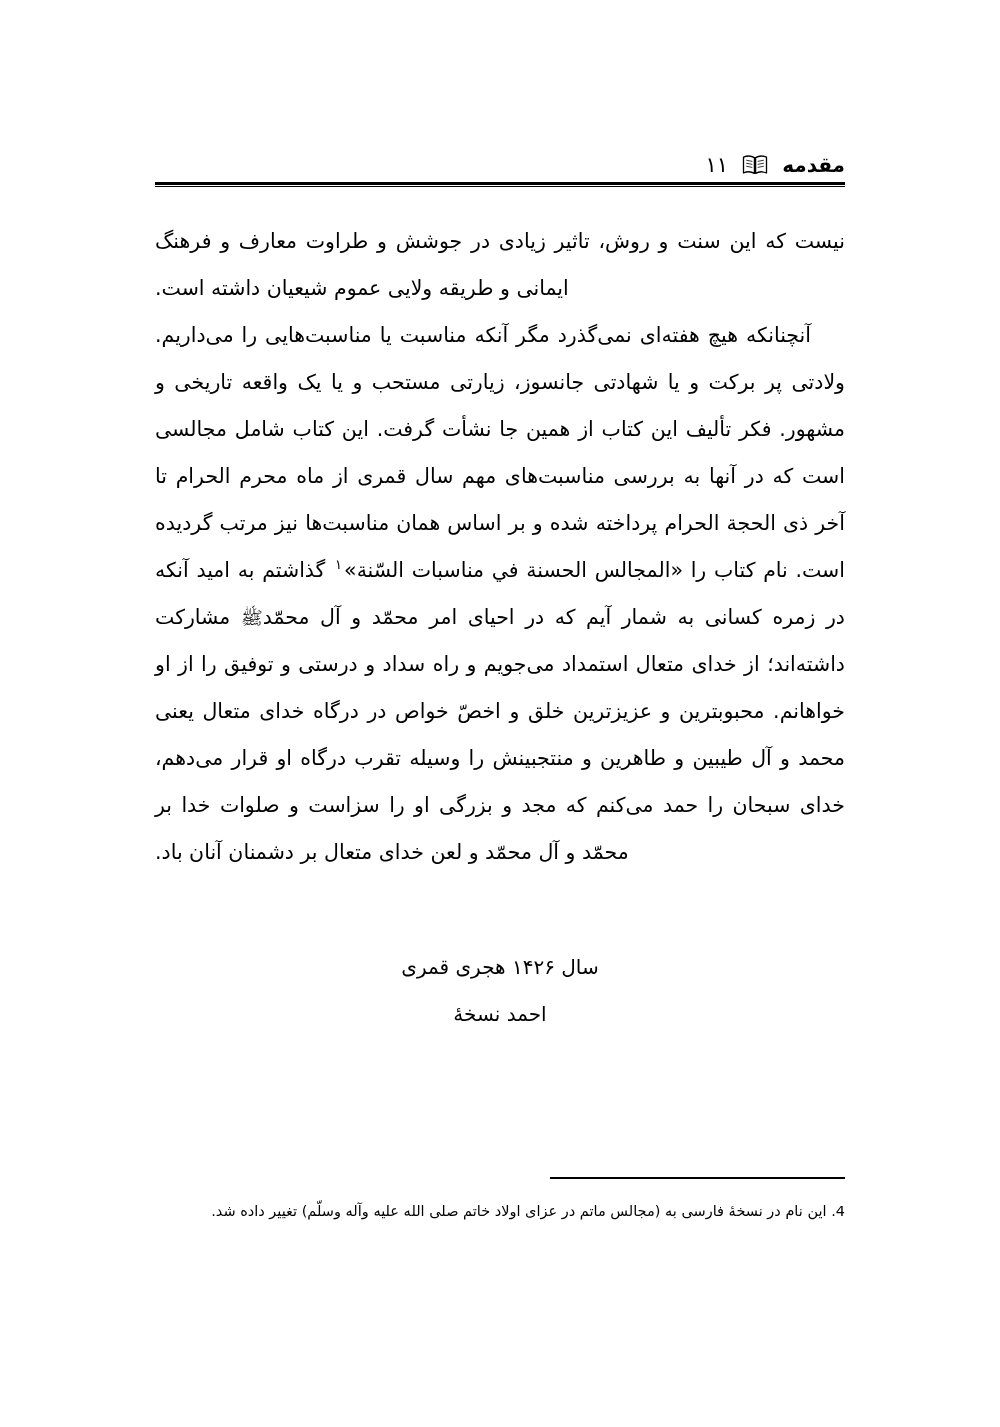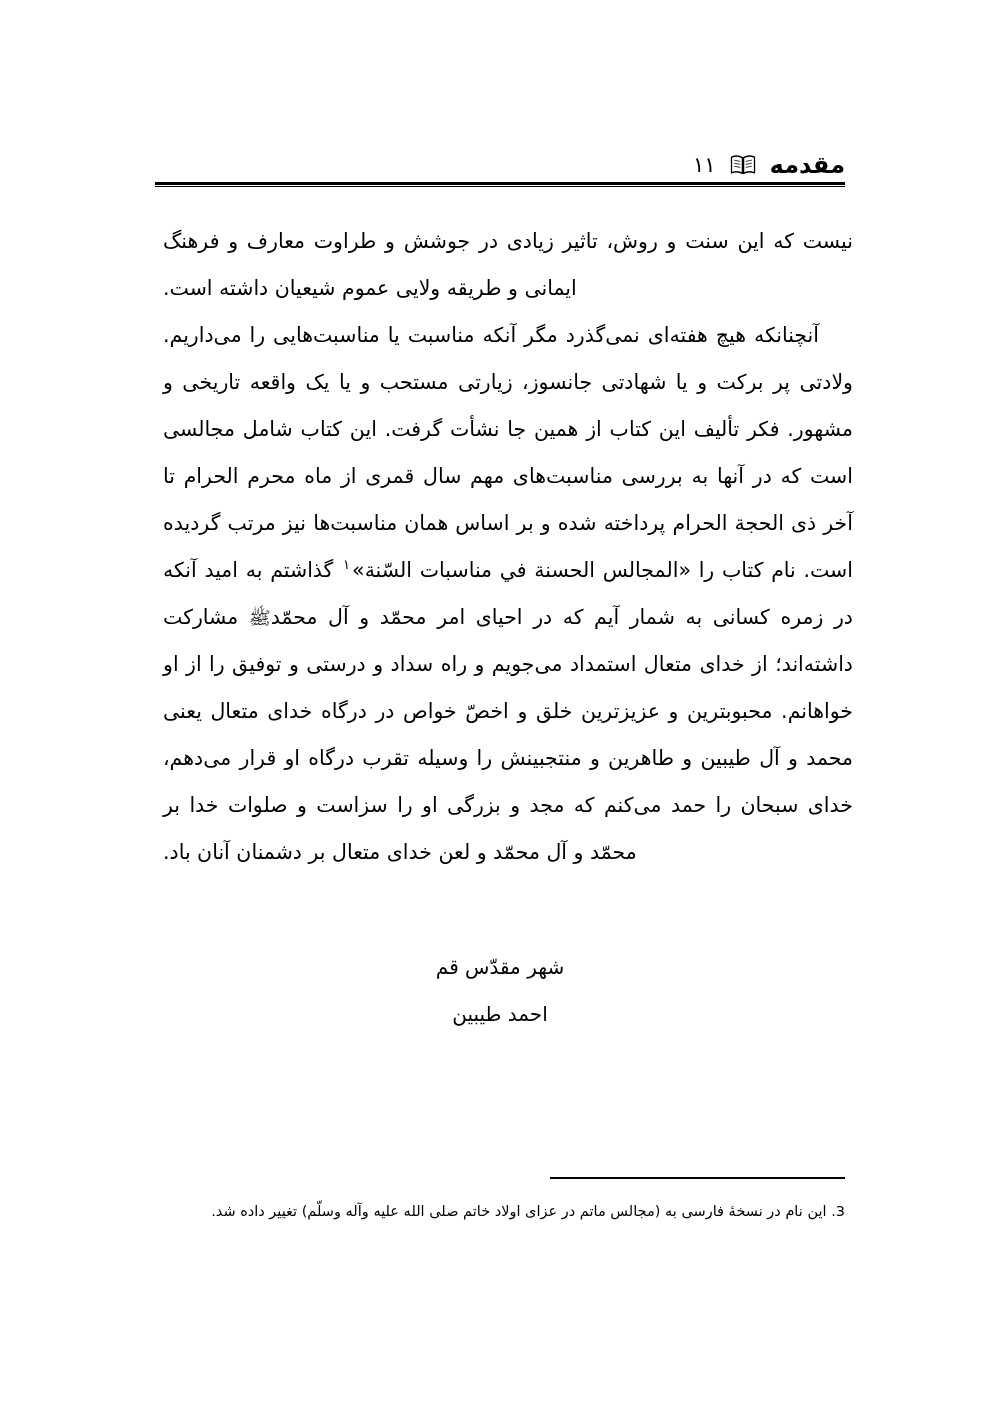--- a/index.html
+++ b/index.html
@@ -30,21 +30,21 @@
     height: 34px;
     display: flex;
     flex-direction: row;
     align-items: center;
     justify-content: flex-start;
     gap: 14px;
     direction: rtl;
   }
 
   .header-title {
-    font-size: 24px;
+    font-size: 20px;
     font-weight: bold;
     letter-spacing: 0.5px;
     line-height: 1;
     white-space: nowrap;
   }
 
   .header-icon {
     display: inline-flex;
     align-items: center;
     justify-content: center;
@@ -83,21 +83,21 @@
   .header-rule .rule-thin {
     width: 100%;
     height: 1px;
     background: #000000;
   }
 
   
   .body-block {
     position: absolute;
     top: 218px;
-    right: 147px;
+    right: 155px;
     width: 690px;
     direction: rtl;
     text-align: justify;
     text-justify: inter-word;
   }
 
   .para {
     margin: 0;
     font-size: 20.5px;
     line-height: 47px;
@@ -202,23 +202,23 @@
   <div class="body-block">
 
     <p class="para">نیست که این سنت و روش، تاثیر زیادی در جوشش و طراوت معارف و فرهنگ ایمانی و طریقه ولایی عموم شیعیان داشته است.</p>
 
     <p class="para indented">
       <span>آنچنانکه هیچ هفته‌ای نمی‌گذرد مگر آنکه مناسبت یا مناسبت‌هایی را می‌داریم. ولادتی پر برکت و یا شهادتی جانسوز، زیارتی مستحب و یا یک واقعه تاریخی و مشهور. فکر تألیف این کتاب از همین جا نشأت گرفت. این کتاب شامل مجالسی است که در آنها به بررسی مناسبت‌های مهم سال قمری از ماه محرم الحرام تا آخر ذی الحجة الحرام پرداخته شده و بر اساس همان مناسبت‌ها نیز مرتب گردیده است. نام کتاب را «</span><span class="book-title">المجالس الحسنة في مناسبات السّنة</span><span>»</span><sup class="fn-ref">١</sup><span> گذاشتم به امید آنکه در زمره کسانی به شمار آیم که در احیای امر محمّد و آل محمّد</span><span class="honorific">ﷺ</span><span> مشارکت داشته‌اند؛ از خدای متعال استمداد می‌جویم و راه سداد و درستی و توفیق را از او خواهانم. محبوبترین و عزیزترین خلق و اخصّ خواص در درگاه خدای متعال یعنی محمد و آل طیبین و طاهرین و منتجبینش را وسیله تقرب درگاه او قرار می‌دهم، خدای سبحان را حمد می‌کنم که مجد و بزرگی او را سزاست و صلوات خدا بر محمّد و آل محمّد و لعن خدای متعال بر دشمنان آنان باد.</span>
     </p>
   </div>
 
   <div class="signature">
-    <div class="signature-line">شهر مقدّس قم</div>
-    <div class="signature-line">احمد طیبین</div>
+    <div class="signature-line">سال ۱۴۲۶ هجری قمری</div>
+    <div class="signature-line">احمد نسخۀ</div>
   </div>
 
   <div class="footnote-rule"></div>
 
   <div class="footnote">
-    <p class="footnote-text">3. این نام در نسخۀ فارسی به (مجالس ماتم در عزای اولاد خاتم صلی الله علیه وآله وسلّم) تغییر داده شد.</p>
+    <p class="footnote-text">4. این نام در نسخۀ فارسی به (مجالس ماتم در عزای اولاد خاتم صلی الله علیه وآله وسلّم) تغییر داده شد.</p>
   </div>
 
 </div>
 
 </body></html>

